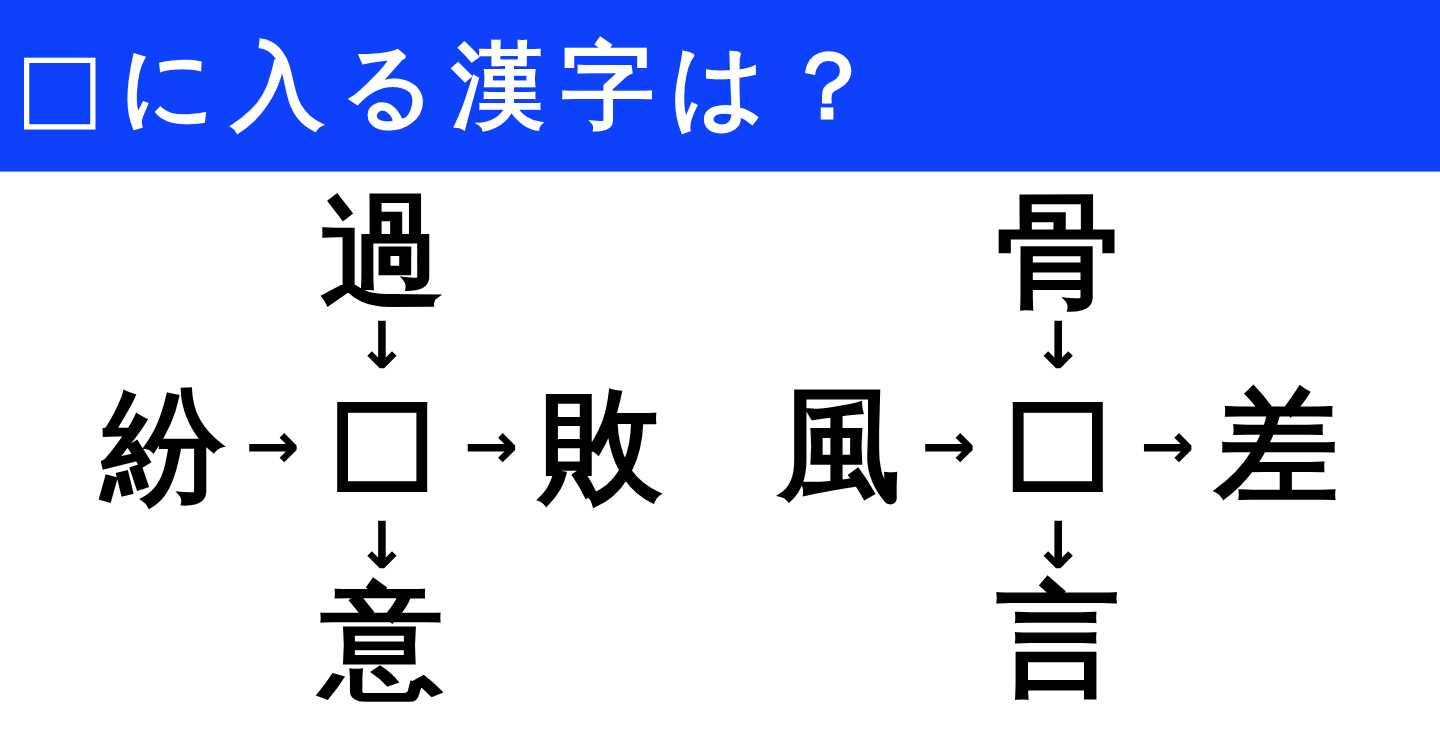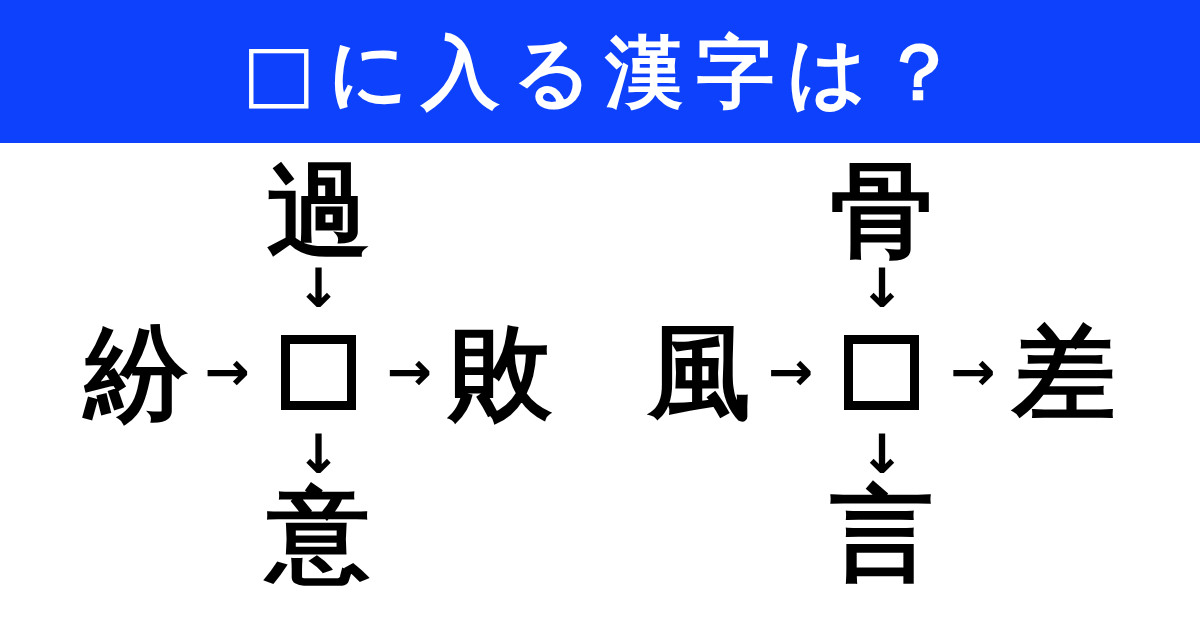--- a/index.html
+++ b/index.html
@@ -8,21 +8,21 @@
     background: #ffffff;
     overflow: hidden;
     font-family: "DejaVu Sans", sans-serif;
   }
   .page { width: 1200px; height: 628px; position: relative; }
 
   
   .header {
     width: 100%; height: 143px;
     background: #0d41fc;
-    display: flex; align-items: center; justify-content: center;
+    display: flex; align-items: center; justify-content: flex-start;
   }
   .title {
     color: #ffffff;
     font-size: 78px;
     font-weight: bold;
     letter-spacing: 13px;
     padding-left: 13px; 
     line-height: 1;
     white-space: nowrap;
   }

